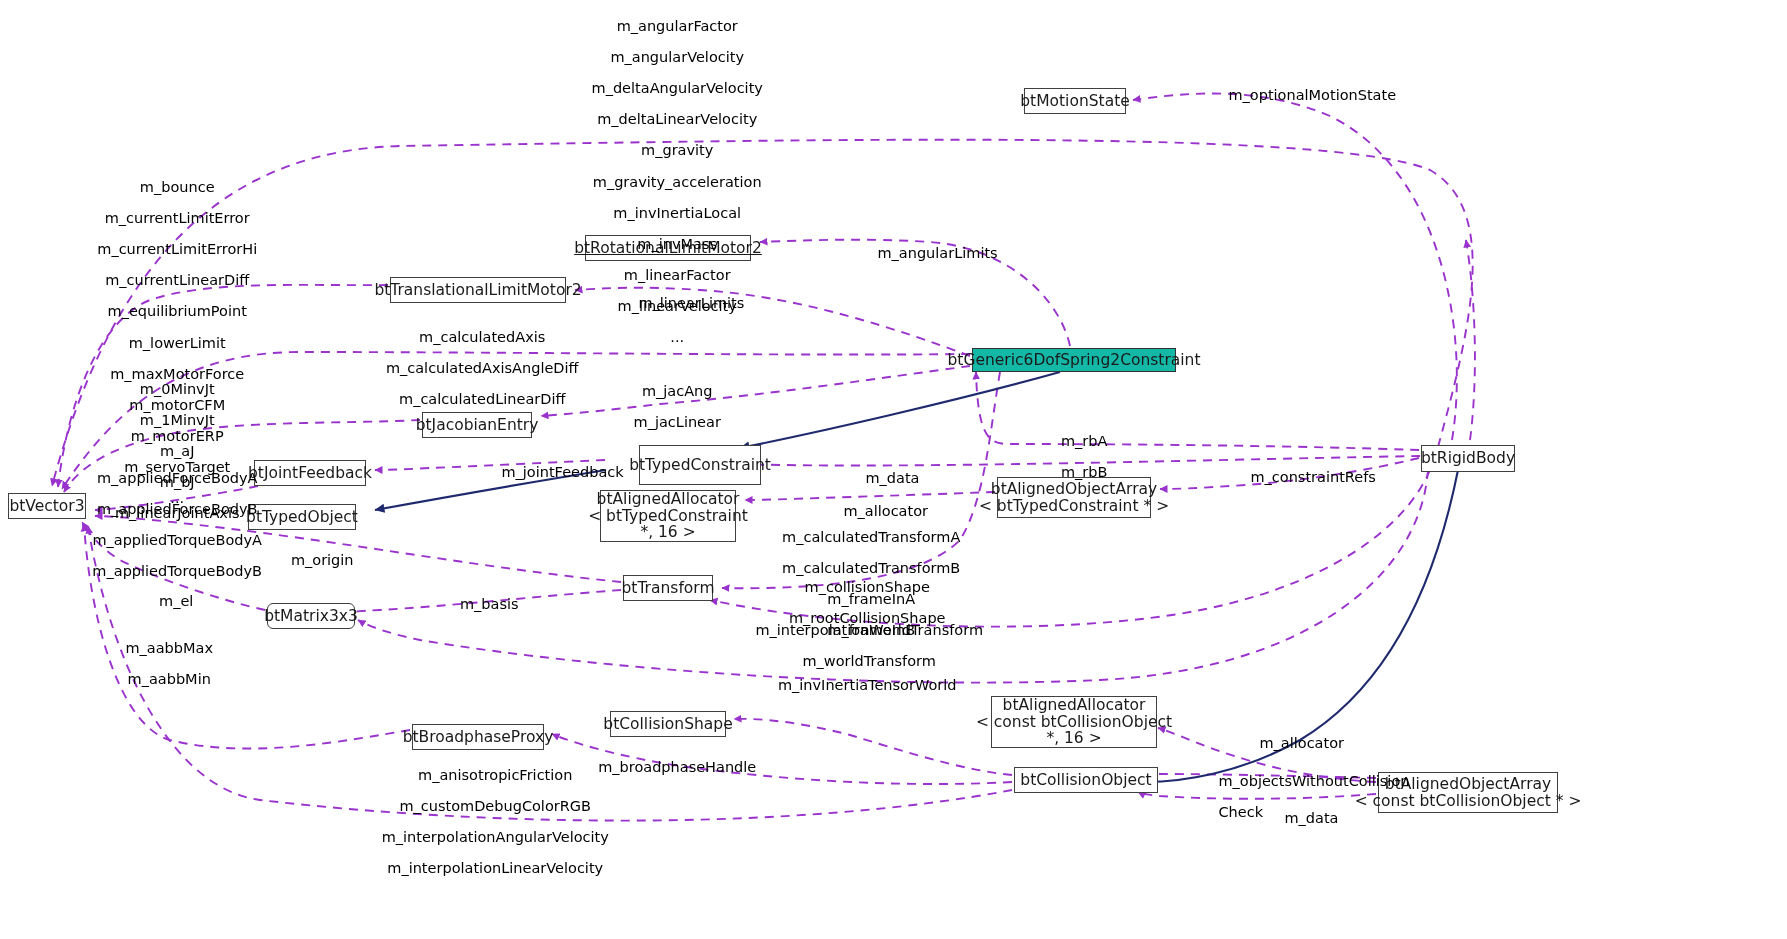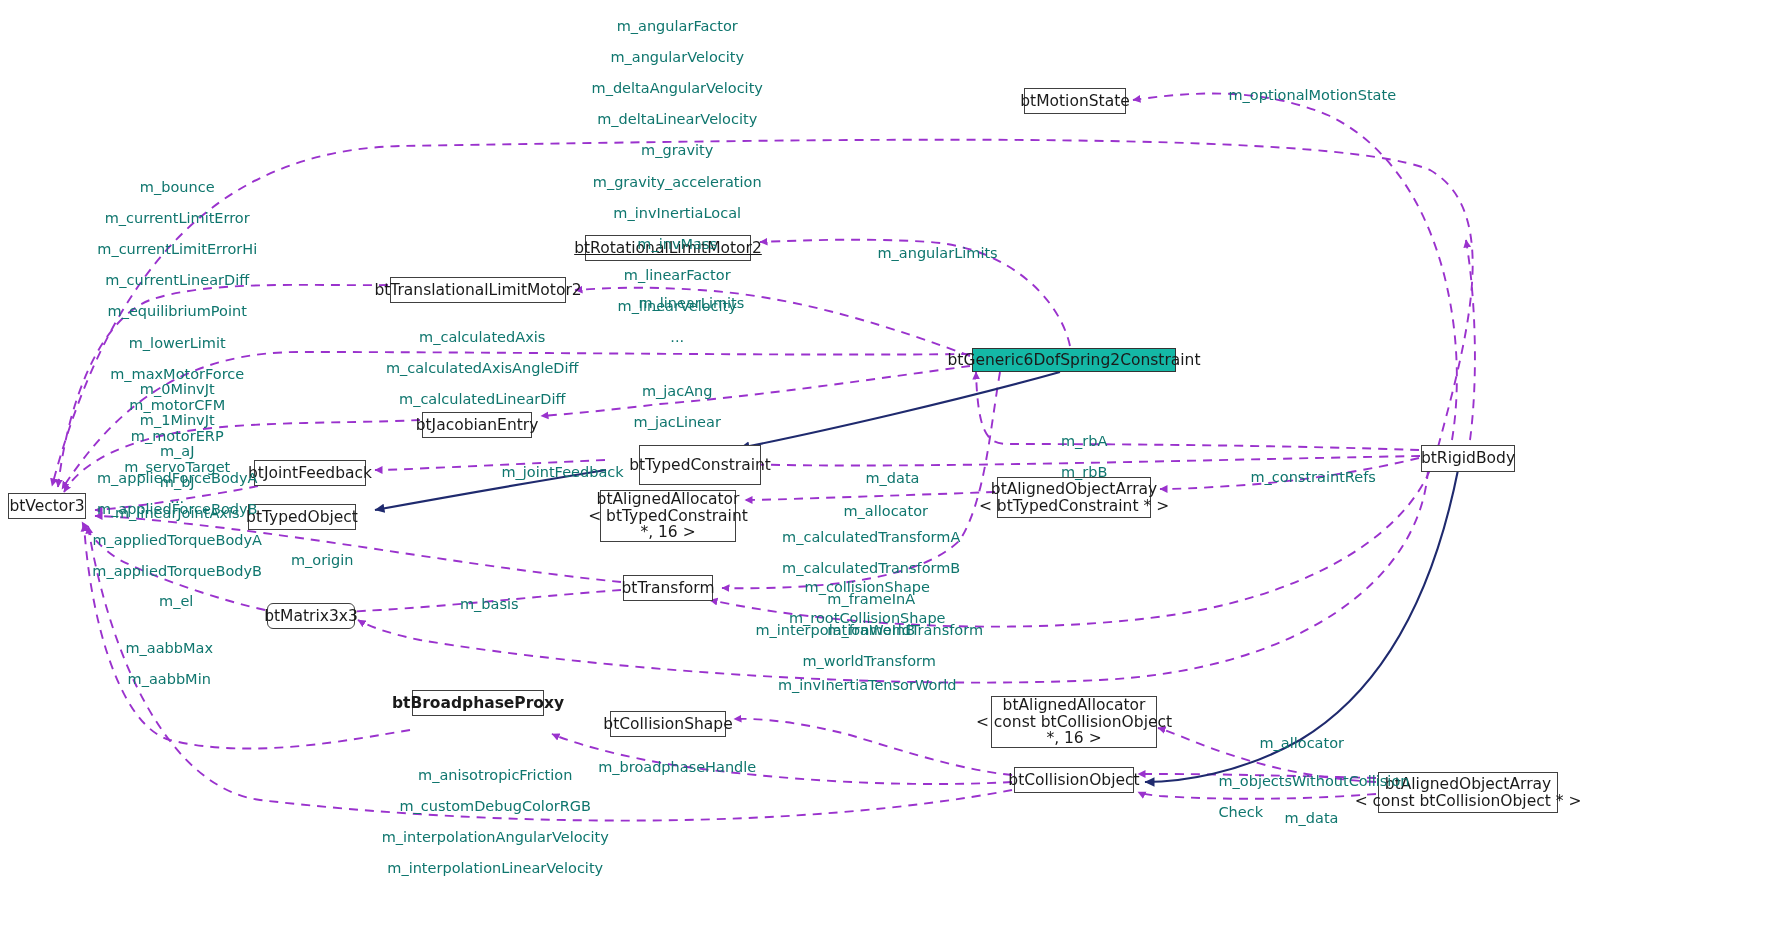--- a/index.html
+++ b/index.html
@@ -44,21 +44,21 @@
   }
   .node.highlight {
     background: #14b8a6;
     border-color: #333333;
   }
   .node .nline { display: block; }
   .edge-label {
     position: absolute;
     font-size: 14.5px;
     line-height: 15.6px;
-    color: #0f766e;
+    color: #000000;
     text-align: center;
     white-space: pre;
     transform: translateX(-50%);
   }
   .edge-label.left-anchor { transform: none; }
 </style>
 </head>
 <body>
 
 <div id="diagram-root">
@@ -194,35 +194,35 @@
   </div>
 
   <div class="node" style="left:623px;top:575px;width:90px;height:26px;text-align:right;">
     <span class="nline">btTransform</span>
   </div>
 
   <div class="node" style="left:267px;top:603px;width:88px;height:26px;border-radius:6px;">
     <span class="nline">btMatrix3x3</span>
   </div>
 
-  <div class="node" style="left:412px;top:690px;width:132px;height:26px;font-weight:bold;">
+  <div class="node" style="left:412px;top:724px;width:132px;height:26px;">
     <span class="nline">btBroadphaseProxy</span>
   </div>
 
   <div class="node" style="left:610px;top:711px;width:116px;height:26px;">
     <span class="nline">btCollisionShape</span>
   </div>
 
   <div class="node" style="left:991px;top:696px;width:166px;height:52px;">
     <span class="nline">btAlignedAllocator</span>
     <span class="nline">&lt; const btCollisionObject</span>
     <span class="nline">*, 16 &gt;</span>
   </div>
 
-  <div class="node" style="left:1014px;top:767px;width:120px;height:26px;text-align:right;">
+  <div class="node" style="left:1014px;top:767px;width:144px;height:26px;text-align:right;">
     <span class="nline">btCollisionObject</span>
   </div>
 
   <div class="node" style="left:1378px;top:772px;width:180px;height:41px;">
     <span class="nline">btAlignedObjectArray</span>
     <span class="nline">&lt; const btCollisionObject * &gt;</span>
   </div>
 
   <div class="edge-label" style="left:668px;top:3px;">
     <span class="nline">m_angularFactor</span><br>

